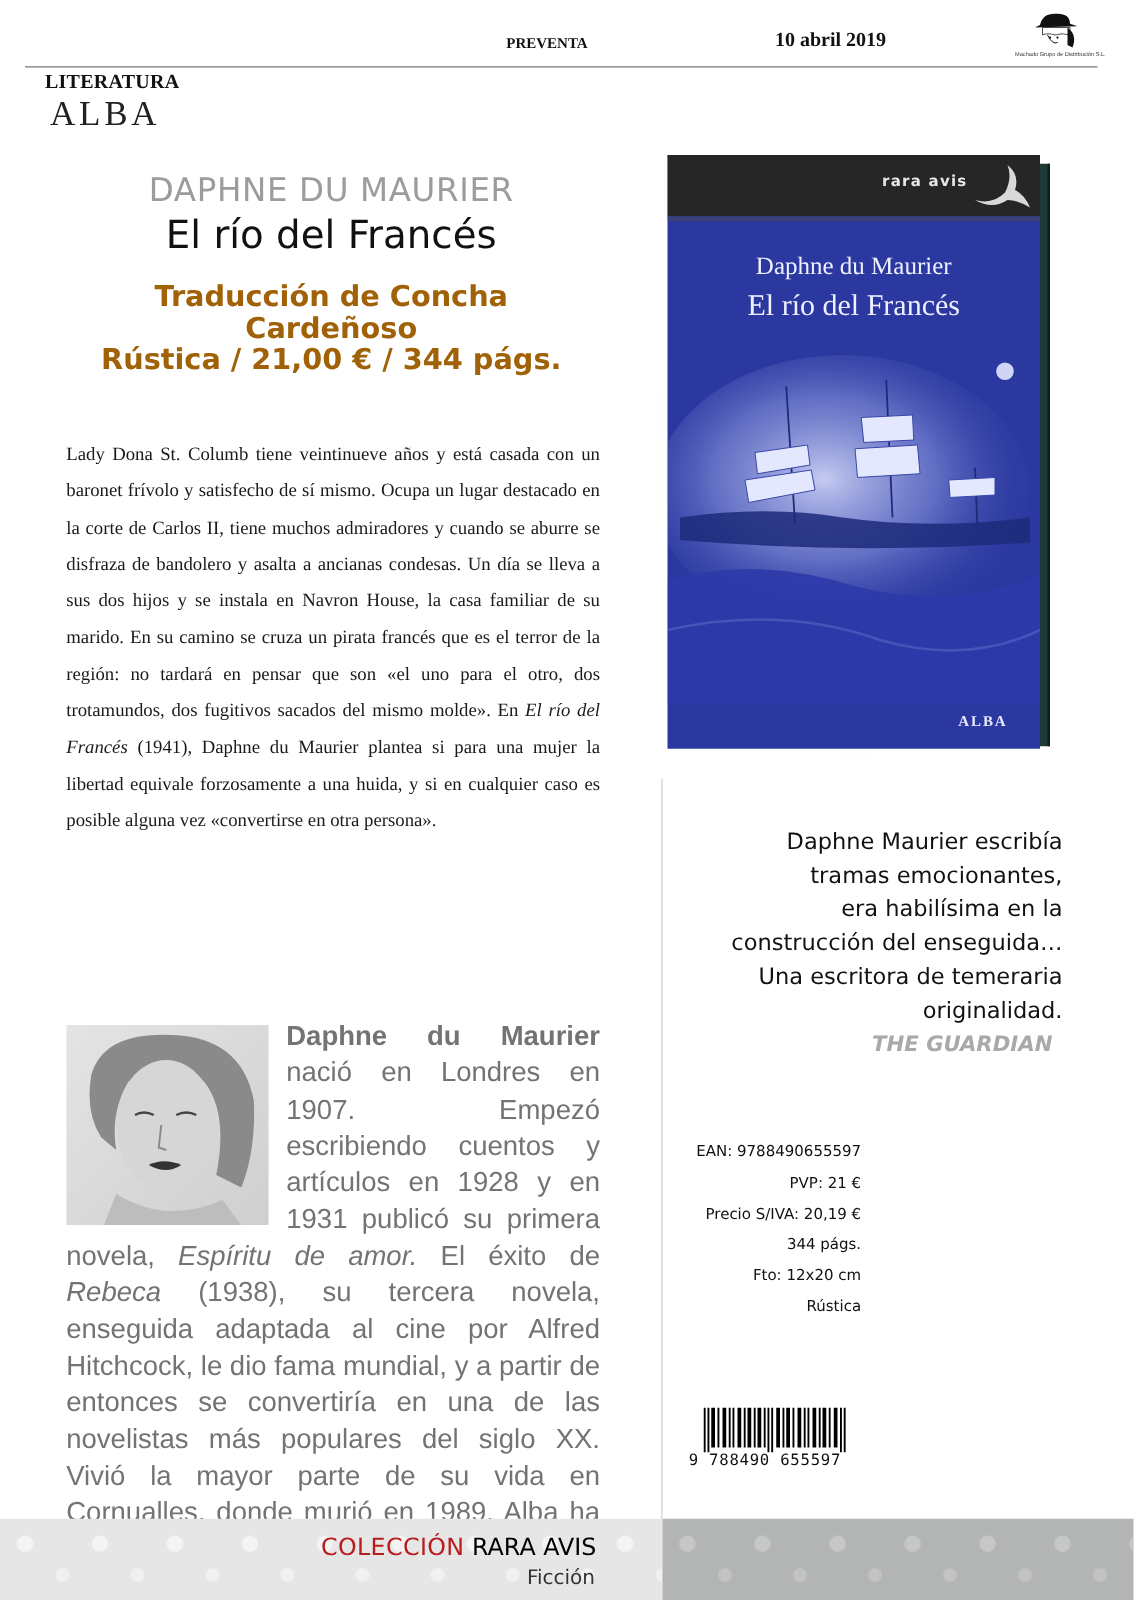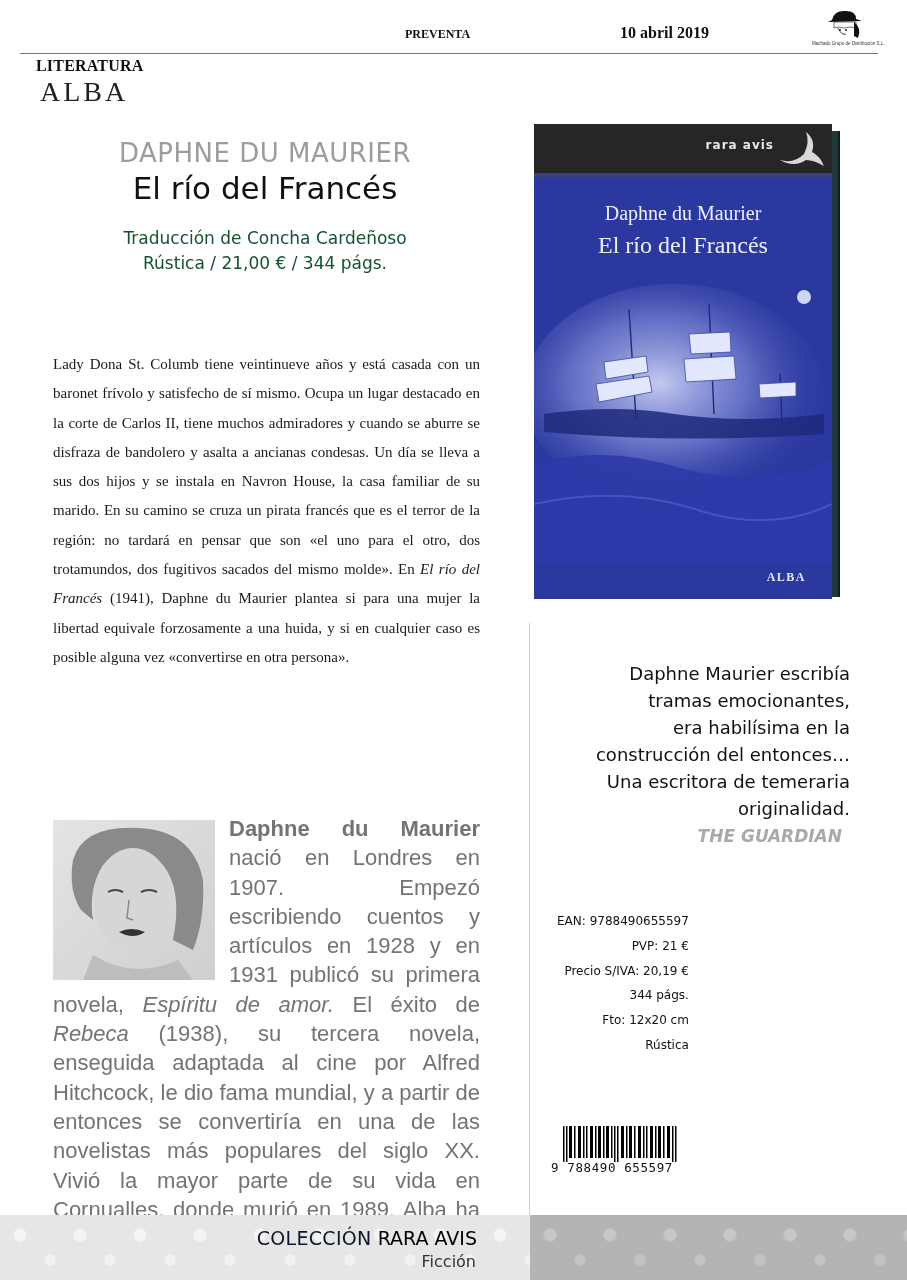--- a/index.html
+++ b/index.html
@@ -13,21 +13,21 @@
   .hdr-date { left: 620px; top: 24px; font-size: 16px; }
   .hdr-line { position: absolute; left: 20px; top: 53px; width: 858px; height: 1px; background: #777; }
   .logo { position: absolute; left: 810px; top: 6px; width: 70px; height: 44px; }
   .logo-caption { position: absolute; left: 812px; top: 41px; font-family: "Liberation Sans", sans-serif; font-size: 4.5px; color: #333; white-space: nowrap; }
   .publisher { position: absolute; left: 40px; top: 76px; font-family: "Liberation Serif", serif; font-size: 28px; letter-spacing: 3px; color: #222; }
 
   
   .title-block { position: absolute; left: 60px; top: 138px; width: 410px; text-align: center; }
   .author-caps { font-family: "DejaVu Sans", sans-serif; font-size: 26px; color: #9a9d9c; letter-spacing: 0.5px; font-weight: normal; }
   .book-title { font-family: "DejaVu Sans", sans-serif; font-size: 31px; color: #111; margin-top: 2px; }
-  .book-meta { margin-top: 20px; font-family: "DejaVu Sans", sans-serif; font-size: 17px; color: #14532d; line-height: 25px; font-weight: 400; }
+  .book-meta { margin-top: 20px; font-family: "DejaVu Sans", sans-serif; font-size: 23px; color: #a16207; line-height: 25px; font-weight: 700; }
 
   
   .synopsis { position: absolute; left: 53px; top: 350px; width: 427px; font-family: "Liberation Serif", serif; font-size: 15px; line-height: 29.3px; text-align: justify; color: #1a1a1a; hyphens: manual; }
 
   
   .bio-photo { position: absolute; left: 53px; top: 820px; width: 162px; height: 160px; }
   .bio { position: absolute; left: 53px; top: 814px; width: 427px; font-family: Liberation Sans, sans-serif; font-size: 22px; line-height: 29.3px; text-align: justify; color: #737373; }
   .bio .float-spacer { float: left; width: 176px; height: 172px; }
   .bio b { font-weight: bold; }
 
@@ -53,21 +53,21 @@
   .barcode-digits { position: absolute; left: 551px; top: 1160px; font-family: "DejaVu Sans Mono", monospace; font-size: 12.5px; color: #111; letter-spacing: 0.6px; white-space: pre; }
 
   
   .footer-left { position: absolute; left: 0; top: 1215px; width: 530px; height: 65px; background-color: #e6e6e6;
     background-image: radial-gradient(circle at 20px 20px, rgba(255,255,255,0.55) 6px, transparent 7px), radial-gradient(circle at 50px 45px, rgba(255,255,255,0.45) 5px, transparent 6px);
     background-size: 60px 60px; }
   .footer-right { position: absolute; left: 530px; top: 1215px; width: 377px; height: 65px; background-color: #b3b5b4;
     background-image: radial-gradient(circle at 20px 20px, rgba(255,255,255,0.25) 6px, transparent 7px), radial-gradient(circle at 50px 45px, rgba(255,255,255,0.2) 5px, transparent 6px);
     background-size: 60px 60px; }
   .footer-coll { position: absolute; right: 430px; top: 1227px; font-family: "DejaVu Sans", sans-serif; font-size: 19px; color: #1a1a1a; white-space: nowrap; }
-  .footer-coll .thin { font-weight: normal; color: #0f172a; letter-spacing: 0.3px; }
+  .footer-coll .thin { font-weight: normal; color: #b91c1c; letter-spacing: 0.3px; }
   .footer-coll .strong { font-weight: normal; color: #000; }
   .footer-genre { position: absolute; right: 431px; top: 1252px; font-family: "DejaVu Sans", sans-serif; font-size: 16px; color: #333; }
 </style>
 </head>
 <body>
 
 <div class="hdr-item hdr-lit">LITERATURA</div>
 <div class="hdr-item hdr-pre">PREVENTA</div>
 <div class="hdr-item hdr-date">10 abril 2019</div>
 <svg class="logo" viewBox="0 0 70 44">
@@ -150,21 +150,21 @@
     <path d="M0 240 Q90 220 170 248 Q240 268 298 240" stroke="#5a66c4" stroke-width="2" fill="none" opacity="0.6"></path>
   </svg>
   <div class="cover-pub">ALBA</div>
 </div>
 
 <div class="vdivider"></div>
 <div class="quote">
   <div>Daphne Maurier escribía</div>
   <div>tramas emocionantes,</div>
   <div>era habilísima en la</div>
-  <div>construcción del entonces…</div>
+  <div>construcción del enseguida…</div>
   <div>Una escritora de temeraria</div>
   <div>originalidad.</div>
 </div>
 <div class="quote-source">THE GUARDIAN</div>
 
 <div class="specs">
   <div>EAN: 9788490655597</div>
   <div>PVP: 21 €</div>
   <div>Precio S/IVA: 20,19 €</div>
   <div>344 págs.</div>

